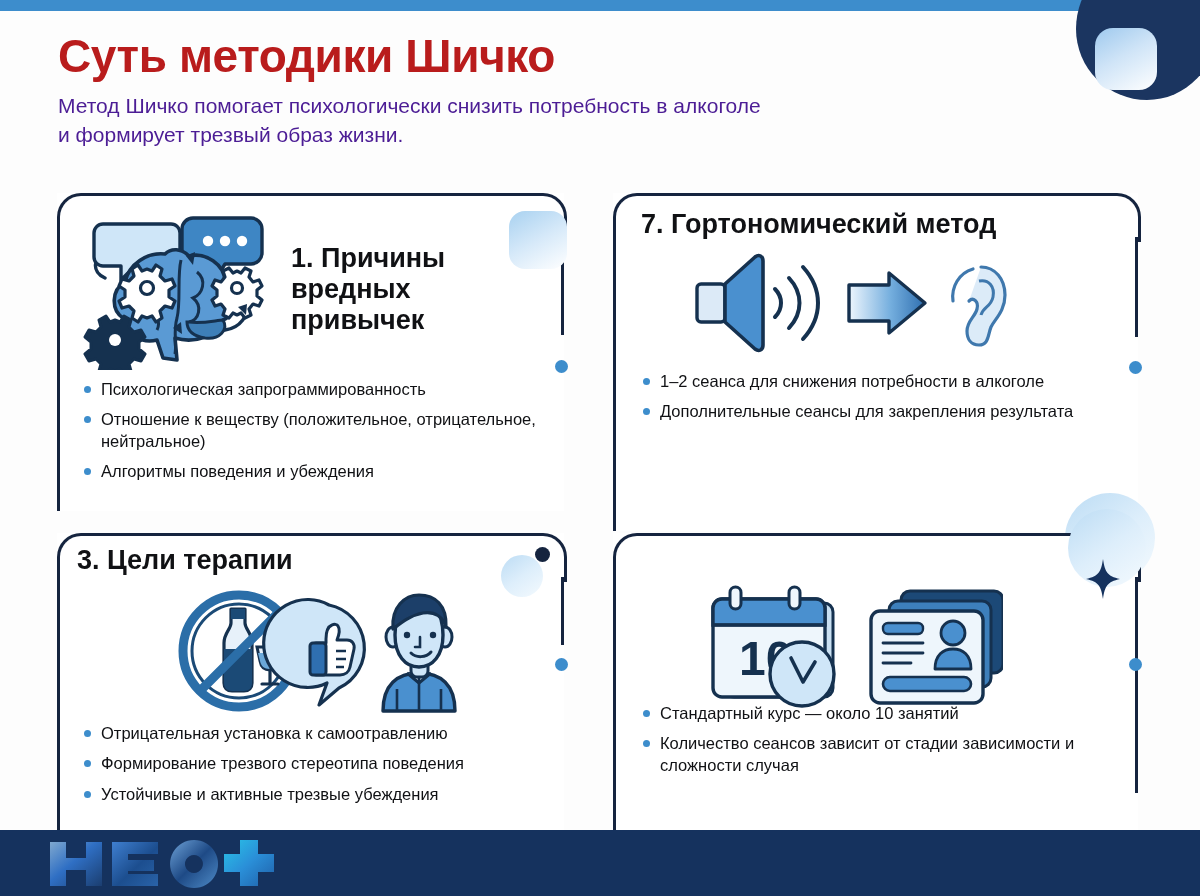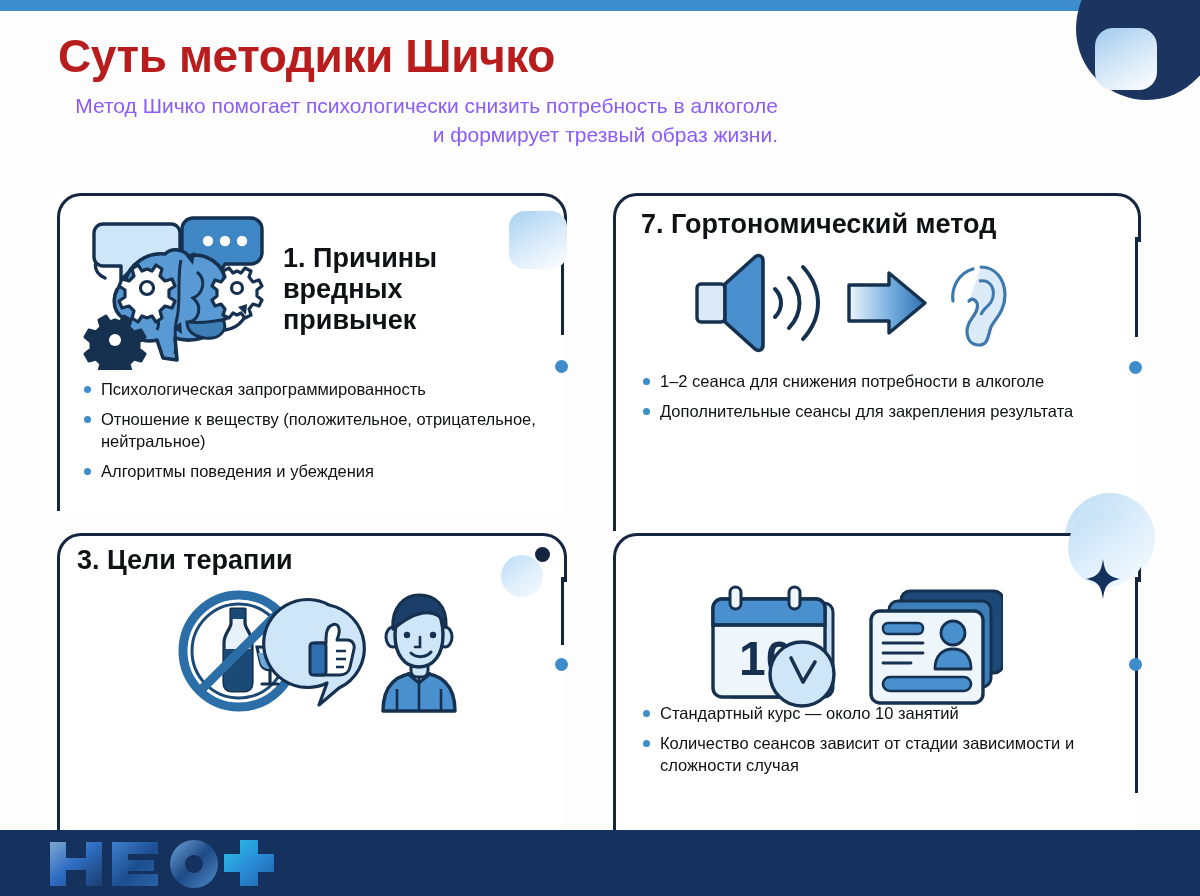--- a/index.html
+++ b/index.html
@@ -28,21 +28,21 @@
     z-index:7;
   }
 
   
   .header{position:absolute;left:58px;top:32px;width:760px;z-index:4;}
   .title{
     font-size:46px;font-weight:bold;color:#b91c1c;letter-spacing:-0.4px;
     line-height:1.08;margin:0 0 10px 0;
   }
   .subtitle{
-    font-size:21px;color:#8b5cf6;line-height:1.38;margin:0;max-width:720px;text-align:right;
+    font-size:21px;color:#4c1d95;line-height:1.38;margin:0;max-width:720px;
   }
 
   
   .cards{position:absolute;left:0;top:193px;width:1200px;height:660px;}
 
   .card{
     position:absolute;
     background:#ffffff;
     box-sizing:border-box;
   }
@@ -65,21 +65,21 @@
   }
   .sq-soft{
     position:absolute;border-radius:16px;
     background:linear-gradient(150deg,#a8d1f0 0%,#d6e9f9 50%,#ffffff 100%);
   }
   .sparkle{position:absolute;}
 
   .card-title{
     font-size:27px;font-weight:bold;color:#101114;line-height:1.16;margin:0;
   }
-  .card-title.wrap{max-width:230px;}
+  .card-title.wrap{max-width:230px;margin-left:8px;}
 
   ul.bullets{list-style:none;margin:0;padding:0;}
   ul.bullets li{
     position:relative;padding-left:19px;font-size:16.5px;color:#101114;
     line-height:1.30;margin-bottom:9px;
   }
   ul.bullets li:before{
     content:"";position:absolute;left:2px;top:7px;width:7px;height:7px;
     border-radius:50%;background:#3d8dcc;
   }
@@ -304,20 +304,27 @@
             <path d="M22 42 C22 18 34 6 46 6 C58 6 70 18 70 42 C70 62 60 74 46 74 C32 74 22 62 22 42 Z" fill="#cfe6f8" stroke="#15314f" stroke-width="3.4"></path>
             <path d="M20 36 C18 14 32 2 46 2 C62 2 74 12 73 34 C70 24 62 18 50 20 C38 22 28 30 20 36 Z" fill="#1c3f69" stroke="#15314f" stroke-width="3.2" stroke-linejoin="round"></path>
             <circle cx="34" cy="42" r="3.2" fill="#15314f"></circle>
             <circle cx="60" cy="42" r="3.2" fill="#15314f"></circle>
             <path d="M47 44 v10 h-5" fill="none" stroke="#15314f" stroke-width="2.6" stroke-linecap="round"></path>
             <path d="M38 60 C43 65 53 65 58 59" fill="none" stroke="#15314f" stroke-width="3" stroke-linecap="round"></path>
           </g>
         </svg>
       </div>
 
+      <div class="bl">
+        <ul class="bullets">
+          <li>Отрицательная установка к самоотравлению</li>
+          <li>Формирование трезвого стереотипа поведения</li>
+          <li>Устойчивые и активные трезвые убеждения</li>
+        </ul>
+      </div>
     </div>
 
     <div class="card" id="card4">
       <div class="frame">
         <div class="corner" style="left:0;top:0;width:46px;height:46px;border-right:none;border-bottom:none;border-radius:24px 0 0 0;"></div>
         <div class="edge" style="left:44px;top:0;width:438px;height:3px;"></div>
         <div class="corner" style="left:479px;top:0;width:46px;height:46px;border-left:none;border-bottom:none;border-radius:0 24px 0 0;"></div>
         <div class="edge" style="left:522px;top:44px;width:3px;height:216px;"></div>
         <div class="edge" style="left:0;top:44px;width:3px;height:256px;"></div>
       </div>

